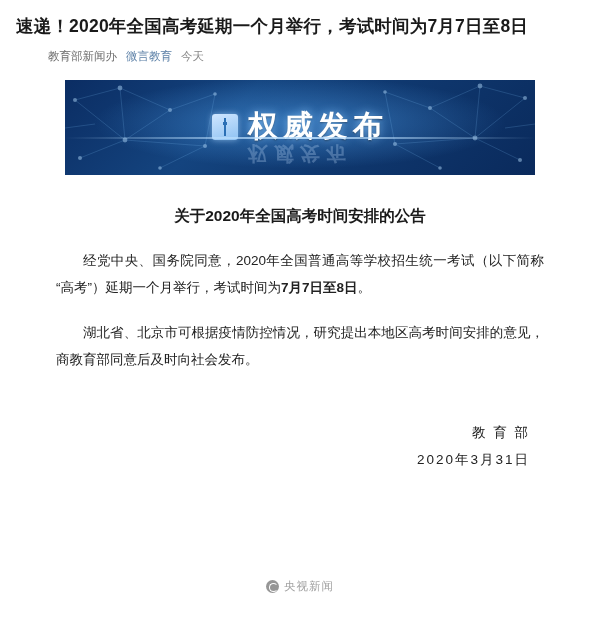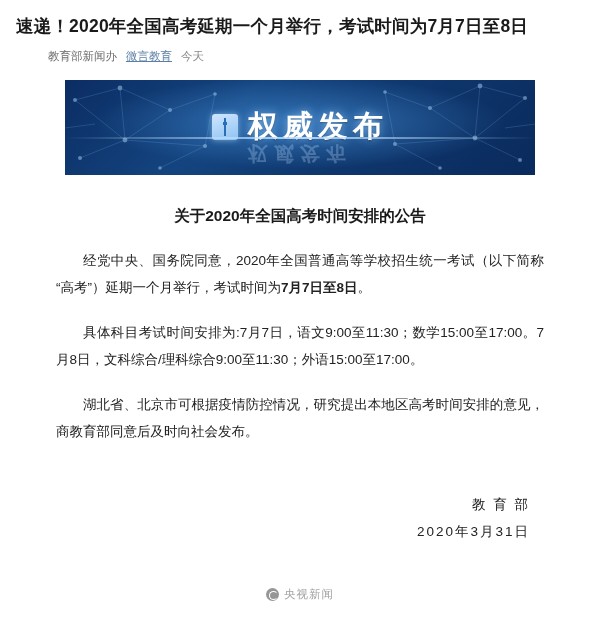--- a/index.html
+++ b/index.html
@@ -37,21 +37,20 @@
     display: flex;
     align-items: center;
     gap: 9px;
   }
   .meta-source {
     color: #6b6b6b;
     margin-left: 32px;
   }
   .meta-account {
     color: #5a7fa6;
-    text-decoration: underline;
   }
   .meta-time {
     color: #8a8a8a;
   }
 
   
   .banner-wrap {
     margin: 16px 16px 0 16px;
     width: 568px;
     height: 0;
@@ -163,21 +162,21 @@
     font-size: 13.5px;
     line-height: 2.0;
     color: #222222;
     letter-spacing: 2px;
   }
 
   
   .watermark {
     position: absolute;
     left: 0; right: 0;
-    bottom: 16px;
+    bottom: 24px;
     display: flex;
     align-items: center;
     justify-content: center;
     gap: 5px;
     opacity: 0.92;
   }
   .wm-logo {
     width: 13px; height: 13px;
     border-radius: 50%;
     background: #8e8e8e;
@@ -253,23 +252,20 @@
     </div>
   </div>
 
   <div class="doc">
     <div class="doc-title">关于2020年全国高考时间安排的公告</div>
 
     <div class="doc-body">
       <p>
         <span>经党中央、国务院同意，2020年全国普通高等学校招生统一考试（以下简称“高考”）延期一个月举行，考试时间为</span><span class="bold">7月7日至8日</span><span>。</span>
       </p>
-      <p>
-        <span>具体科目考试时间安排为:7月7日，语文9:00至11:30；数学15:00至17:00。7月8日，文科综合/理科综合9:00至11:30；外语15:00至17:00。</span>
-      </p>
       <p class="last">
         <span>湖北省、北京市可根据疫情防控情况，研究提出本地区高考时间安排的意见，商教育部同意后及时向社会发布。</span>
       </p>
     </div>
 
     <div class="signature">
       <div>教 育 部</div>
       <div>2020年3月31日</div>
     </div>
   </div>

